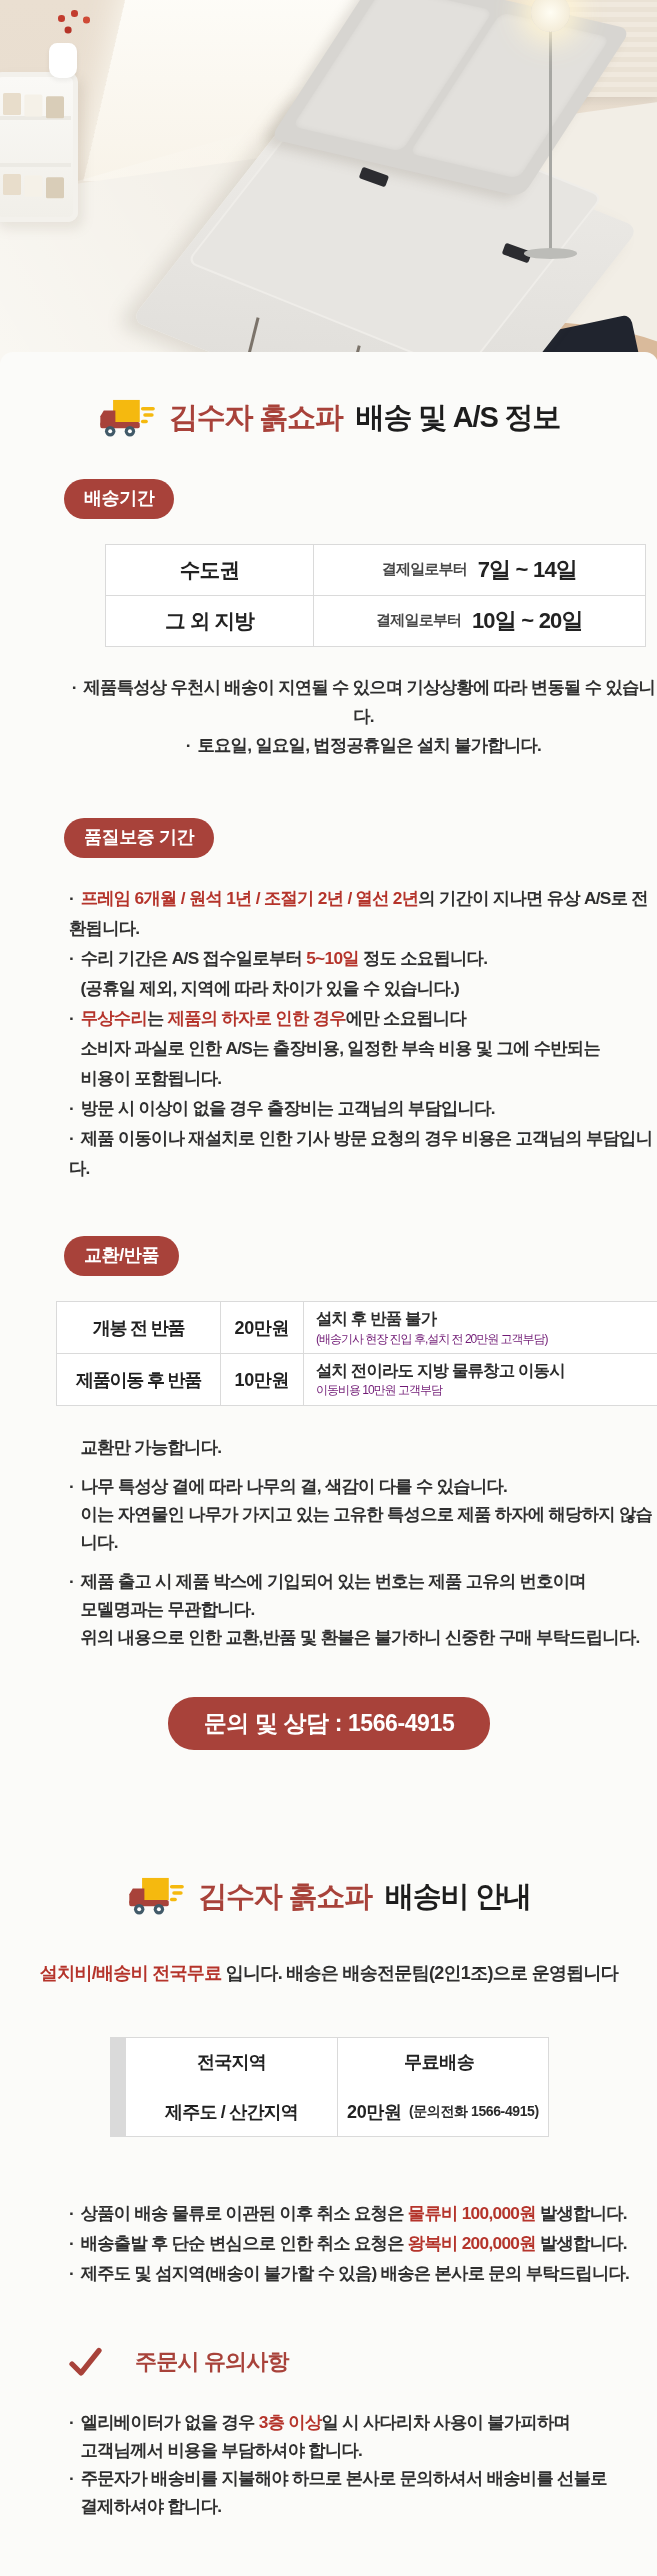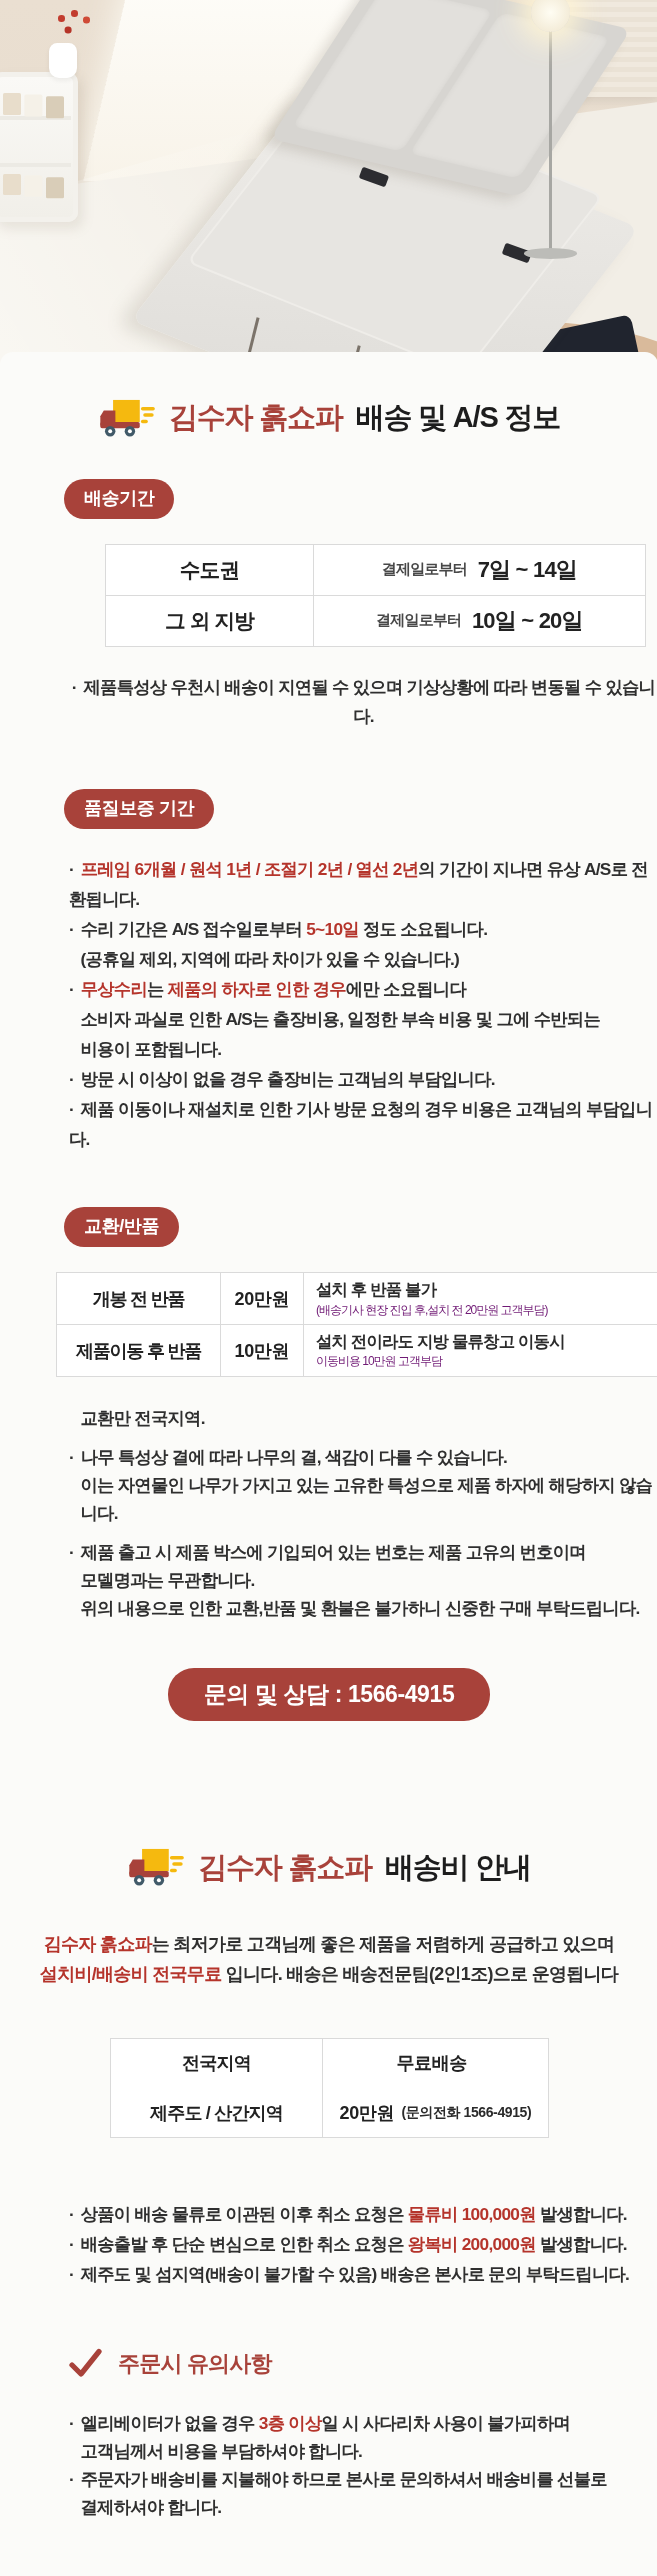--- a/index.html
+++ b/index.html
@@ -70,21 +70,21 @@
   .tbl1 .period{font-size:22px;font-weight:600;color:#222;letter-spacing:-0.8px;}
 
   .tbl2{margin:25px 0 0 56px;width:652px;grid-template-columns:163px 82px 1fr;}
   .tbl2 .td{min-height:51px;}
   .tbl2 .type{font-size:18px;font-weight:700;color:#222;letter-spacing:-1.2px;}
   .tbl2 .fee{font-size:18px;font-weight:600;color:#222;letter-spacing:-0.4px;}
   .tbl2 .desc{flex-direction:column;align-items:flex-start;justify-content:center;padding:4.1px 6.6px 4.1px 12.3px;}
   .tbl2 .l1{font-size:16.4px;font-weight:600;line-height:21.4px;letter-spacing:-0.8px;color:#2b2b2b;}
   .tbl2 .l2{font-size:12px;font-weight:400;line-height:18px;letter-spacing:-1px;color:#701a75;}
 
-  .tbl3{margin:49px 0 0 110px;width:439px;grid-template-columns:211px 1fr;}
+  .tbl3{margin:49px 0 0 110px;width:439px;grid-template-columns:211px 1fr;padding-left:15px;}
   .tbl3 .td{height:49px;}
   .tbl3 .region{font-size:18px;font-weight:700;color:#222;letter-spacing:-0.8px;}
   .tbl3 .fee{font-size:18px;font-weight:700;color:#222;letter-spacing:-0.4px;}
   .tbl3 .feenote{font-size:14px;font-weight:600;color:#2b2b2b;margin-left:7.4px;letter-spacing:-0.4px;}
 
   .notes{margin:25px 0 0 69px;font-size:17.3px;font-weight:600;color:#2f2f2f;letter-spacing:-0.7px;}
   .note{line-height:29px;}
   .note .dot{margin-right:6.6px;}
   .note.pad{padding-left:11.5px;}
   .note.gap{margin-top:10.7px;}
@@ -92,21 +92,21 @@
   .notes.n-ship{margin-top:26px;text-align:center;}
   .notes.n-warr{margin-top:25px;}  .notes.n-warr .note{line-height:30px;}
   .notes.n-exch{margin-top:27px;}  .notes.n-exch .note{line-height:28px;}
   .notes.n-fee{margin-top:61px;}   .notes.n-fee .note{line-height:30px;}
   .notes.n-caut{margin-top:30px;}  .notes.n-caut .note{line-height:28px;}
   .notes.intro{margin:39px 0 0 0;text-align:center;font-size:18px;}
   .notes.intro .note{line-height:30px;}
 
   .cta{margin:46px auto 0;width:322px;height:53px;border-radius:26px;background:var(--accent);color:#fff;display:flex;align-items:center;justify-content:center;font-size:23px;font-weight:800;letter-spacing:-0.4px;cursor:pointer;}
 
-  .caution-head{margin:59px 0 0 69px;display:flex;align-items:center;gap:16px;}
+  .caution-head{margin:59px 0 0 69px;display:flex;align-items:flex-start;gap:33px;}
   .caution-head .chk{width:33px;height:31px;flex:0 0 auto;}
   .caution-head .txt{color:var(--accent);font-size:22px;font-weight:800;letter-spacing:-0.8px;}
 </style>
 </head>
 <body>
 
 <div class="page">
 
   <div class="hero">
     <div class="window-light"></div>
@@ -172,20 +172,21 @@
       </div>
       <div class="td region">그 외 지방</div>
       <div class="td">
         <span class="prefix">결제일로부터</span>
         <span class="period">10일 ~ 20일</span>
       </div>
     </div>
 
     <div class="notes n-ship">
         <div class="note"><span class="dot">·</span><span>제품특성상 우천시 배송이 지연될 수 있으며 기상상황에 따라 변동될 수 있습니다.</span></div>
+        <div class="note"><span class="dot">·</span><span>토요일, 일요일, 법정공휴일은 설치 불가합니다.</span></div>
       </div>
 
     
     <div class="badge b2">품질보증 기간</div>
     <div class="notes n-warr">
         <div class="note"><span class="dot">·</span><span class="hl">프레임 6개월 / 원석 1년 / 조절기 2년 / 열선 2년</span><span>의 기간이 지나면 유상 A/S로 전환됩니다.</span></div>
         <div class="note"><span class="dot">·</span><span>수리 기간은 A/S 접수일로부터 </span><span class="hl">5~10일</span><span> 정도 소요됩니다.</span></div>
         <div class="note pad"><span>(공휴일 제외, 지역에 따라 차이가 있을 수 있습니다.)</span></div>
         <div class="note"><span class="dot">·</span><span class="hl">무상수리</span><span>는 </span><span class="hl">제품의 하자로 인한 경우</span><span>에만 소요됩니다</span></div>
         <div class="note pad"><span>소비자 과실로 인한 A/S는 출장비용, 일정한 부속 비용 및 그에 수반되는</span></div>
@@ -206,21 +207,21 @@
       </div>
       <div class="td type">제품이동 후 반품</div>
       <div class="td fee">10만원</div>
       <div class="td desc">
         <span class="l1">설치 전이라도 지방 물류창고 이동시</span>
         <span class="l2">이동비용 10만원 고객부담</span>
       </div>
     </div>
 
     <div class="notes n-exch">
-        <div class="note pad"><span>교환만 전국지역.</span></div>
+        <div class="note pad"><span>교환만 가능합니다.</span></div>
         <div class="note gap"><span class="dot">·</span><span>나무 특성상 결에 따라 나무의 결, 색감이 다를 수 있습니다.</span></div>
         <div class="note pad"><span>이는 자연물인 나무가 가지고 있는 고유한 특성으로 제품 하자에 해당하지 않습니다.</span></div>
         <div class="note gap"><span class="dot">·</span><span>제품 출고 시 제품 박스에 기입되어 있는 번호는 제품 고유의 번호이며</span></div>
         <div class="note pad"><span>모델명과는 무관합니다.</span></div>
         <div class="note pad"><span>위의 내용으로 인한 교환,반품 및 환불은 불가하니 신중한 구매 부탁드립니다.</span></div>
       </div>
 
     
     <div class="cta">문의 및 상담 : 1566-4915</div>
 
@@ -236,21 +237,20 @@
         <circle cx="21" cy="58" r="9" fill="#415a69"></circle>
           <circle cx="21" cy="58" r="3.4" fill="#ffffff"></circle>
         <circle cx="55" cy="58" r="9" fill="#415a69"></circle>
           <circle cx="55" cy="58" r="3.4" fill="#ffffff"></circle>
       </svg>
       <span class="brand">김수자 흙쇼파</span>
       <span class="rest">배송비 안내</span>
     </div>
 
     <div class="notes intro">
-        <div class="note"><span class="hl">김수자  흙쇼파</span><span>는 최저가로 고객님께 좋은 제품을 저렴하게 공급하고 있으며</span></div>
         <div class="note"><span class="hl">설치비/배송비 전국무료</span><span> 입니다. 배송은 배송전문팀(2인1조)으로 운영됩니다</span></div>
       </div>
 
     <div class="tbl tbl3">
       <div class="td region">전국지역</div>
       <div class="td">
         <span class="fee">무료배송</span>
         <span class="feenote"></span>
       </div>
       <div class="td region">제주도 / 산간지역</div>

